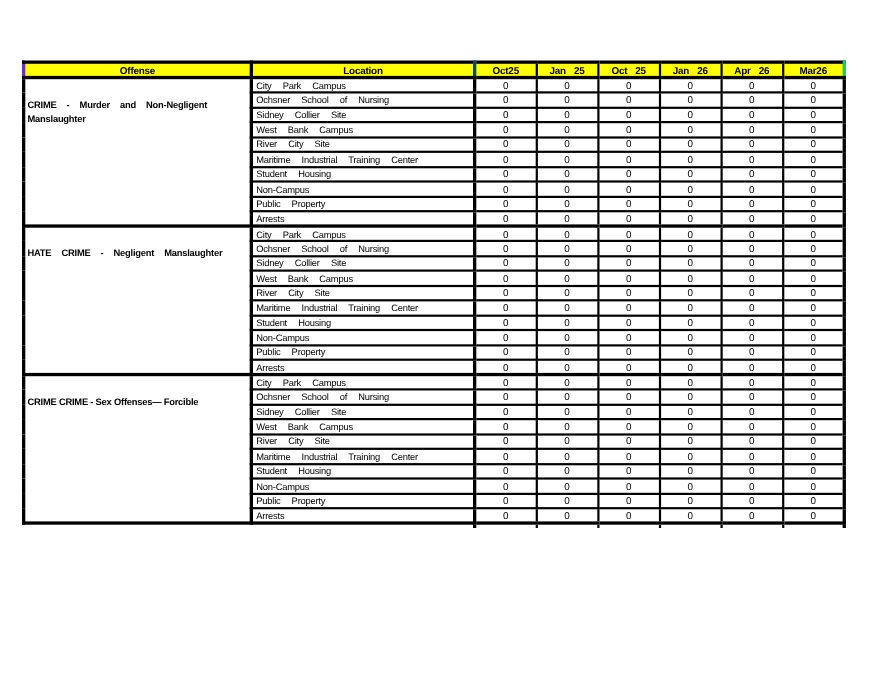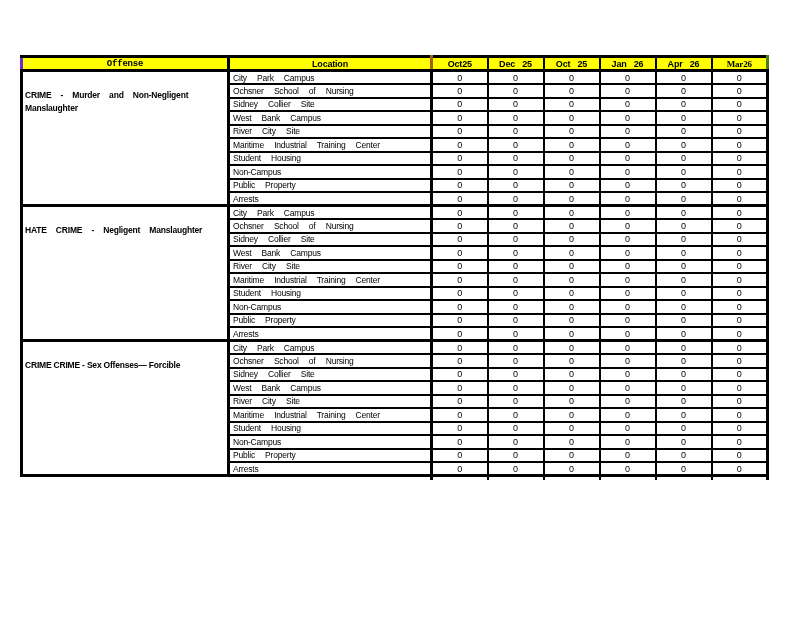--- a/index.html
+++ b/index.html
@@ -23,24 +23,24 @@
   
   .header-row th {
     background: #FFFF00;
     font-size: 9px; font-weight: bold;
     letter-spacing: -0.2px;
     text-align: center; vertical-align: middle;
     height: 14px;
     border-top: 3px solid #000;
     border-bottom: 3px solid #000;
   }
-  .header-row th.offense-h { border-left: 3px solid #6d28d9; border-right: 3px solid #000; font-family: Liberation Mono, monospace; }
-  .header-row th.location-h { border-right: 3px solid #a16207; }
+  .header-row th.offense-h { border-left: 3px solid #6d28d9; border-right: 3px solid #000; }
+  .header-row th.location-h { border-right: 3px solid #0c4a6e; }
   .header-row th.month-h { word-spacing: 5px; margin-top: 35px; }
-  .header-row th.month-h-last { border-right: 3px solid #4d7c0f; font-family: Liberation Serif, serif; }
+  .header-row th.month-h-last { border-right: 3px solid #22c55e; }
 
   
   .data-row td { height: 13.5px; }
   .offense-cell {
     vertical-align: top; text-align: left;
     font-size: 8.5px; font-weight: bold;
     letter-spacing: -0.2px;
     padding: 17px 3px 0 2px;
     border-left: 3px solid #000;
     border-right: 3px solid #000;
@@ -86,21 +86,21 @@
         <col style="width:56px">
       <col style="width:56px">
         <col style="width:56px">
         <col style="width:56px">
     </colgroup>
     <thead>
       <tr class="header-row">
         <th class="offense-h">Offense</th>
         <th class="location-h">Location</th>
         <th class="month-h">Oct25</th>
-        <th class="month-h">Dec 25</th>
+        <th class="month-h">Jan 25</th>
         <th class="month-h">Oct 25</th>
         <th class="month-h">Jan 26</th>
         <th class="month-h">Apr 26</th>
         <th class="month-h month-h-last">Mar26</th>
       </tr>
     </thead>
     <tbody>
         <tr class="data-row group-start">
           <td class="offense-cell wide" rowspan="10">CRIME - Murder and Non-Negligent Manslaughter</td>
           <td class="location-cell">City Park Campus</td>

